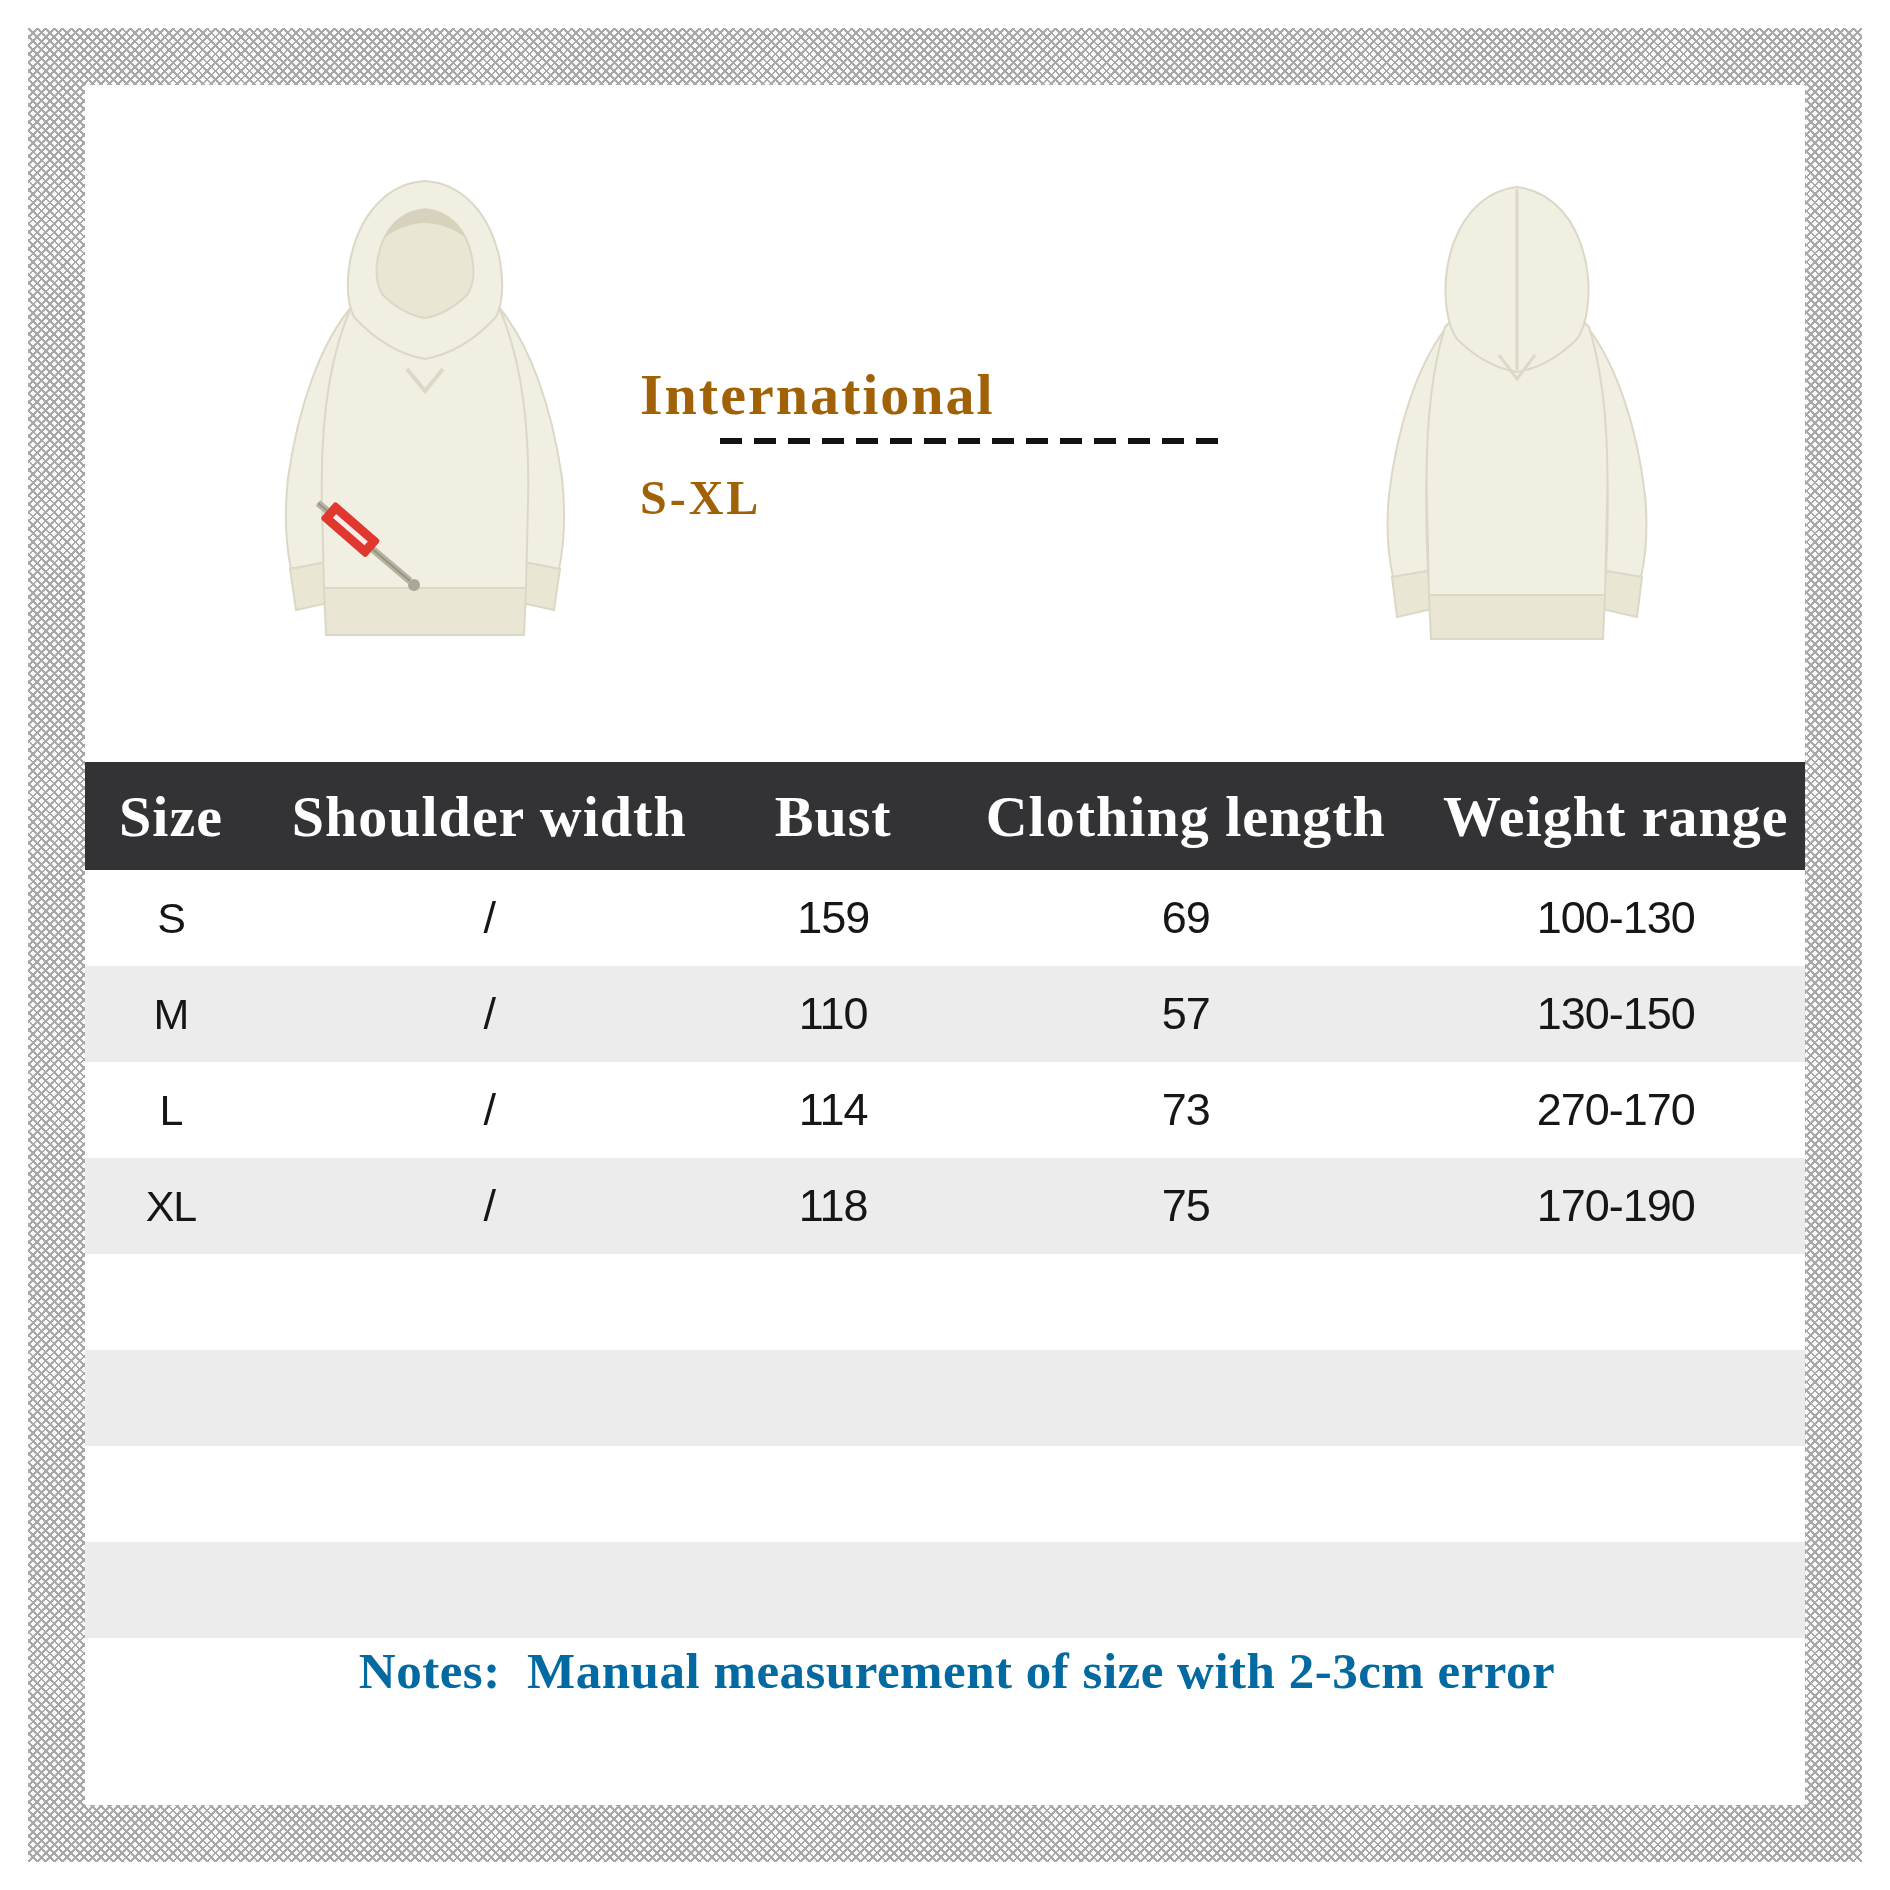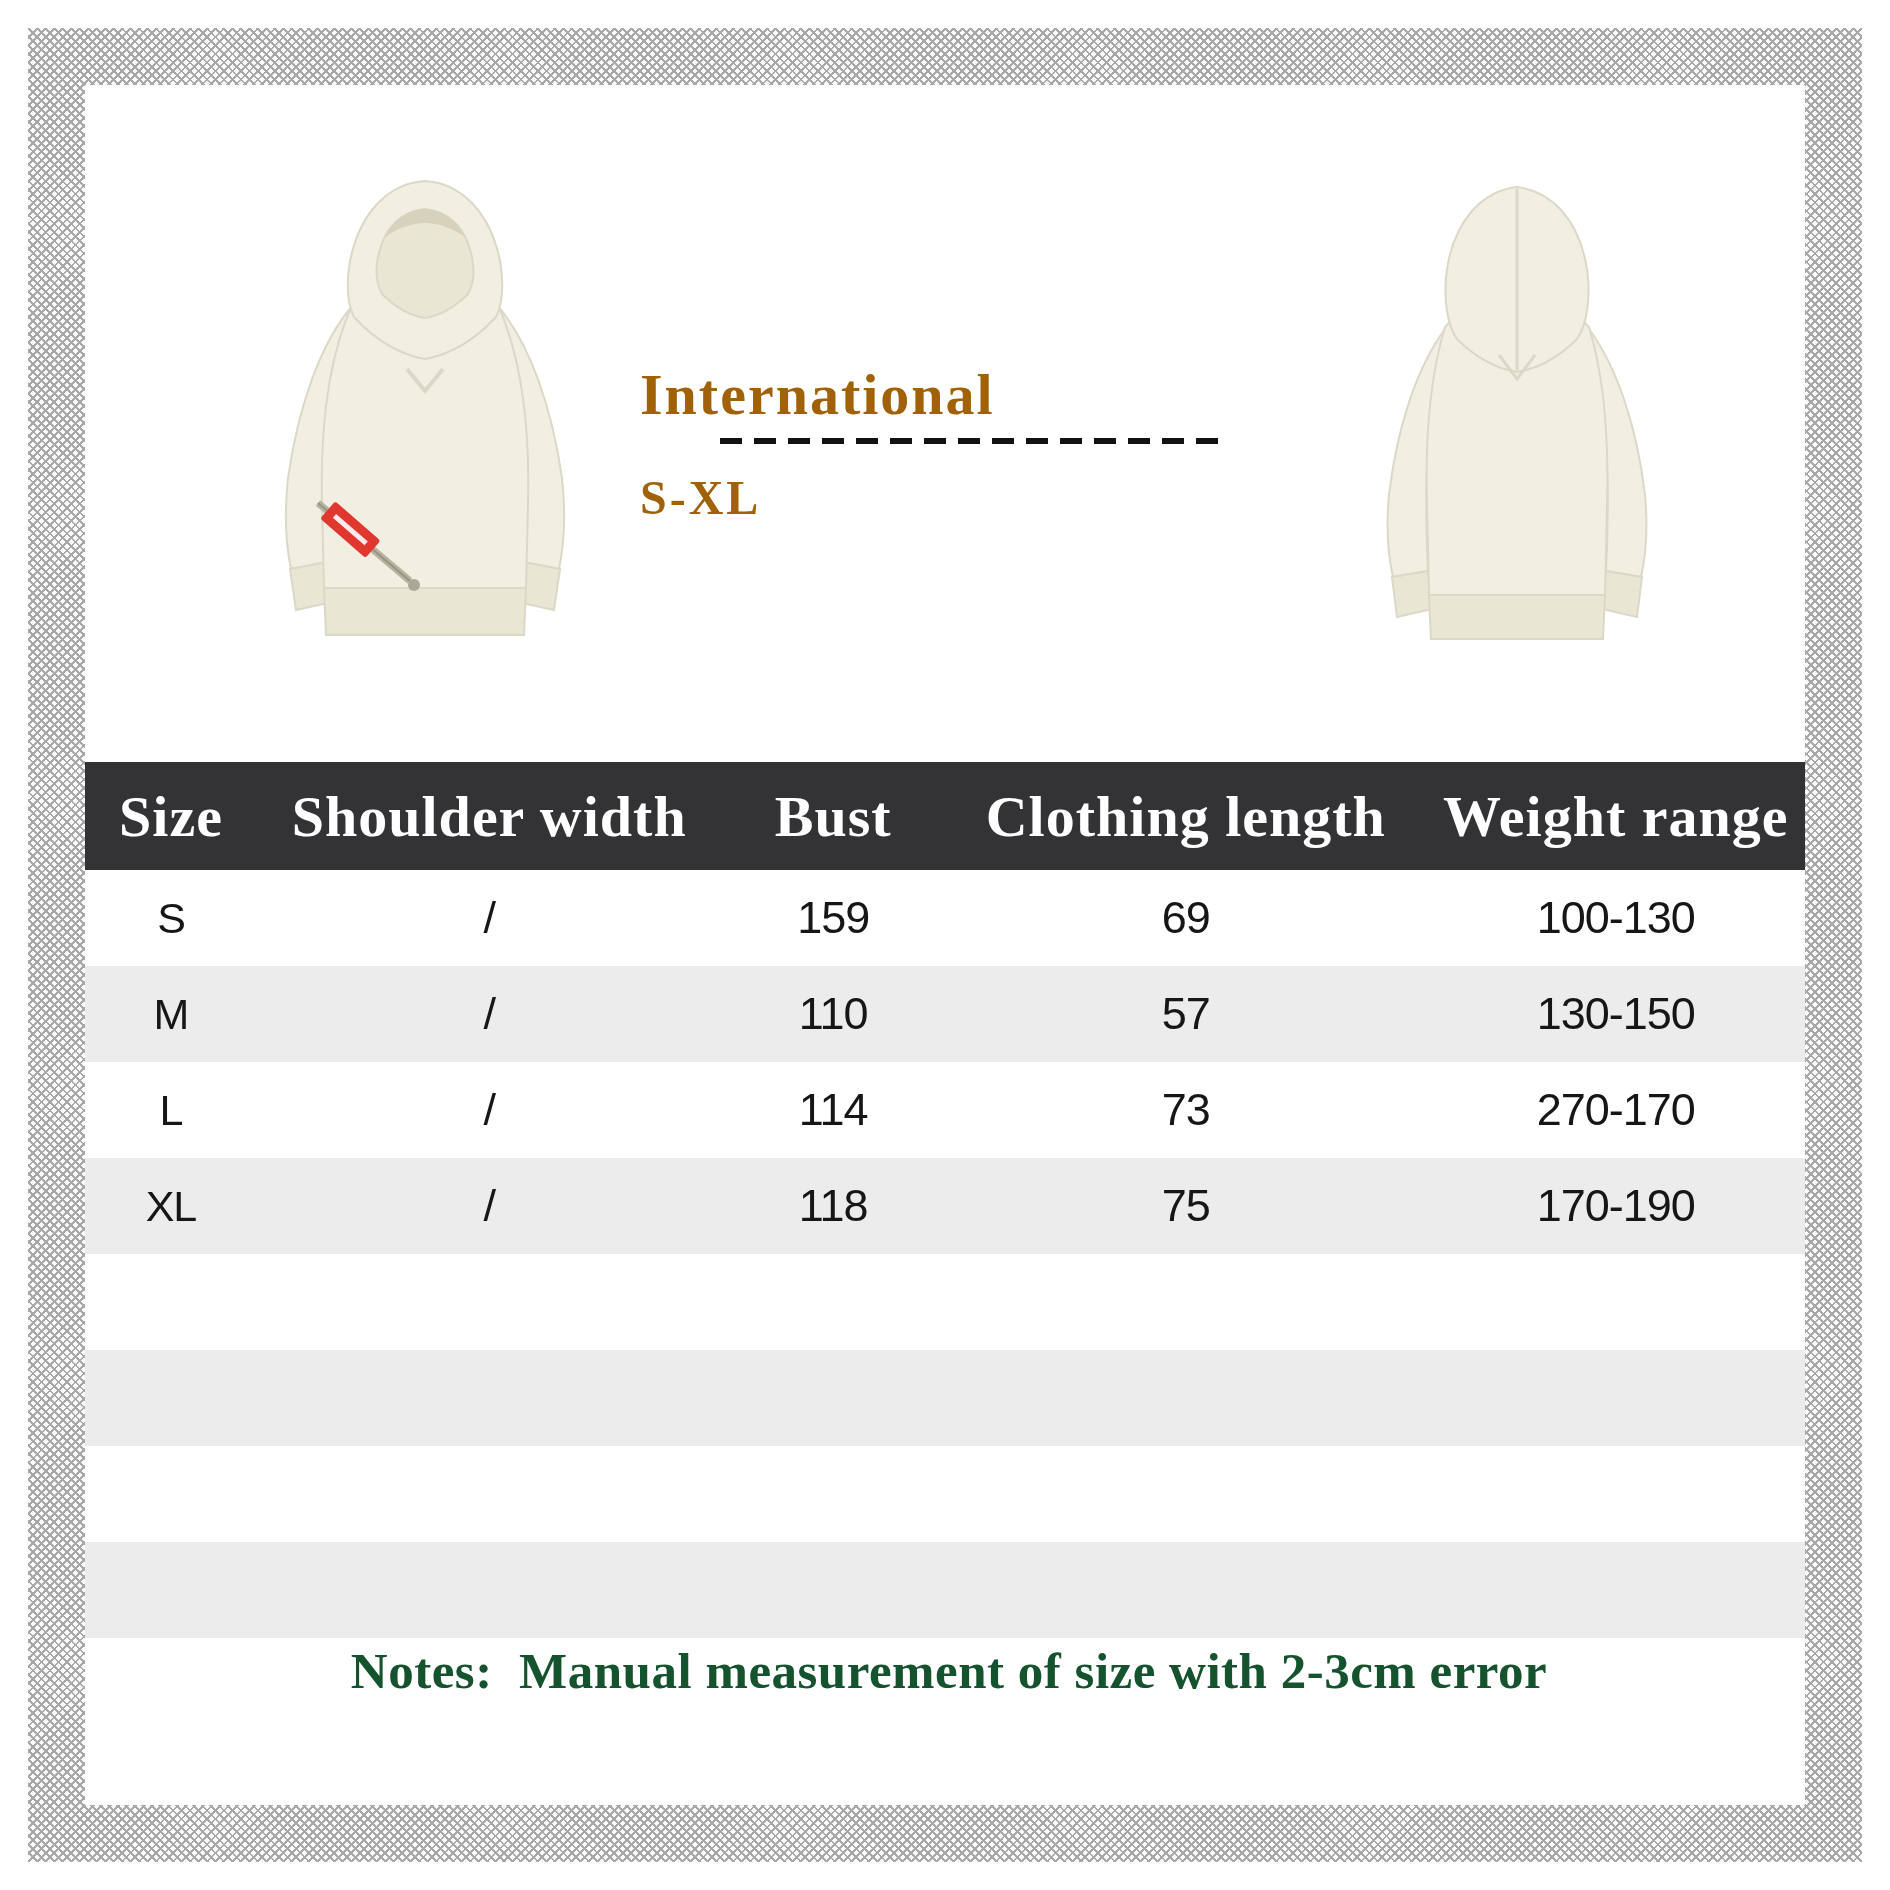--- a/index.html
+++ b/index.html
@@ -27,21 +27,21 @@
   .size-table{position:absolute;top:677px;left:0;width:1720px;border-collapse:collapse;table-layout:fixed;}
   .size-table th{background:var(--header-bg,#333336);color:var(--header-text,#ffffff);
     font-weight:bold;font-size:58px;height:106px;letter-spacing:1px;font-family:"Liberation Serif","DejaVu Serif",serif;}
   .size-table td{height:94px;text-align:center;font-family:"Liberation Sans","DejaVu Sans",sans-serif;
     font-size:45px;letter-spacing:-1px;color:var(--text-dark,#161616);}
   .size-table td:first-child{font-size:43px;}
   .size-table tbody tr:nth-child(even){background:var(--row-stripe,#ececec);}
   .size-table tbody tr:nth-child(odd){background:var(--row-white,#ffffff);}
 
   
-  .notes{position:absolute;left:4px;top:1538px;width:1720px;text-align:center;color:#14532d;}
+  .notes{position:absolute;left:12px;top:1538px;width:1720px;text-align:center;color:#0369a1;}
   .note-line{font-weight:bold;font-size:51px;line-height:97px;white-space:pre-wrap;letter-spacing:.5px;}
 </style>
 </head>
 <body>
 
 <div class="canvas">
   <div class="frame">
     <div class="content">
 
       <svg class="hoodie-front" width="370" height="485" viewBox="0 0 370 485">

